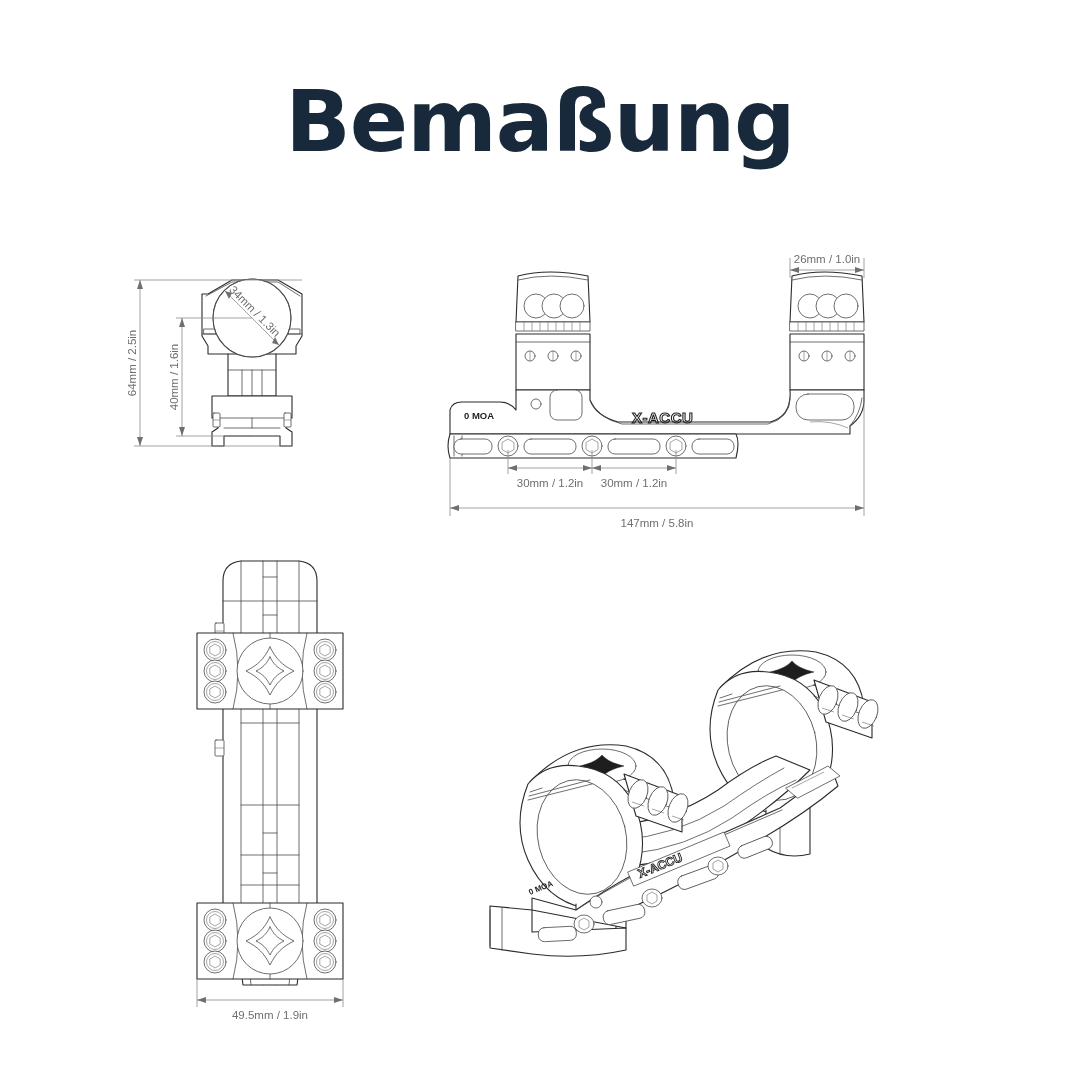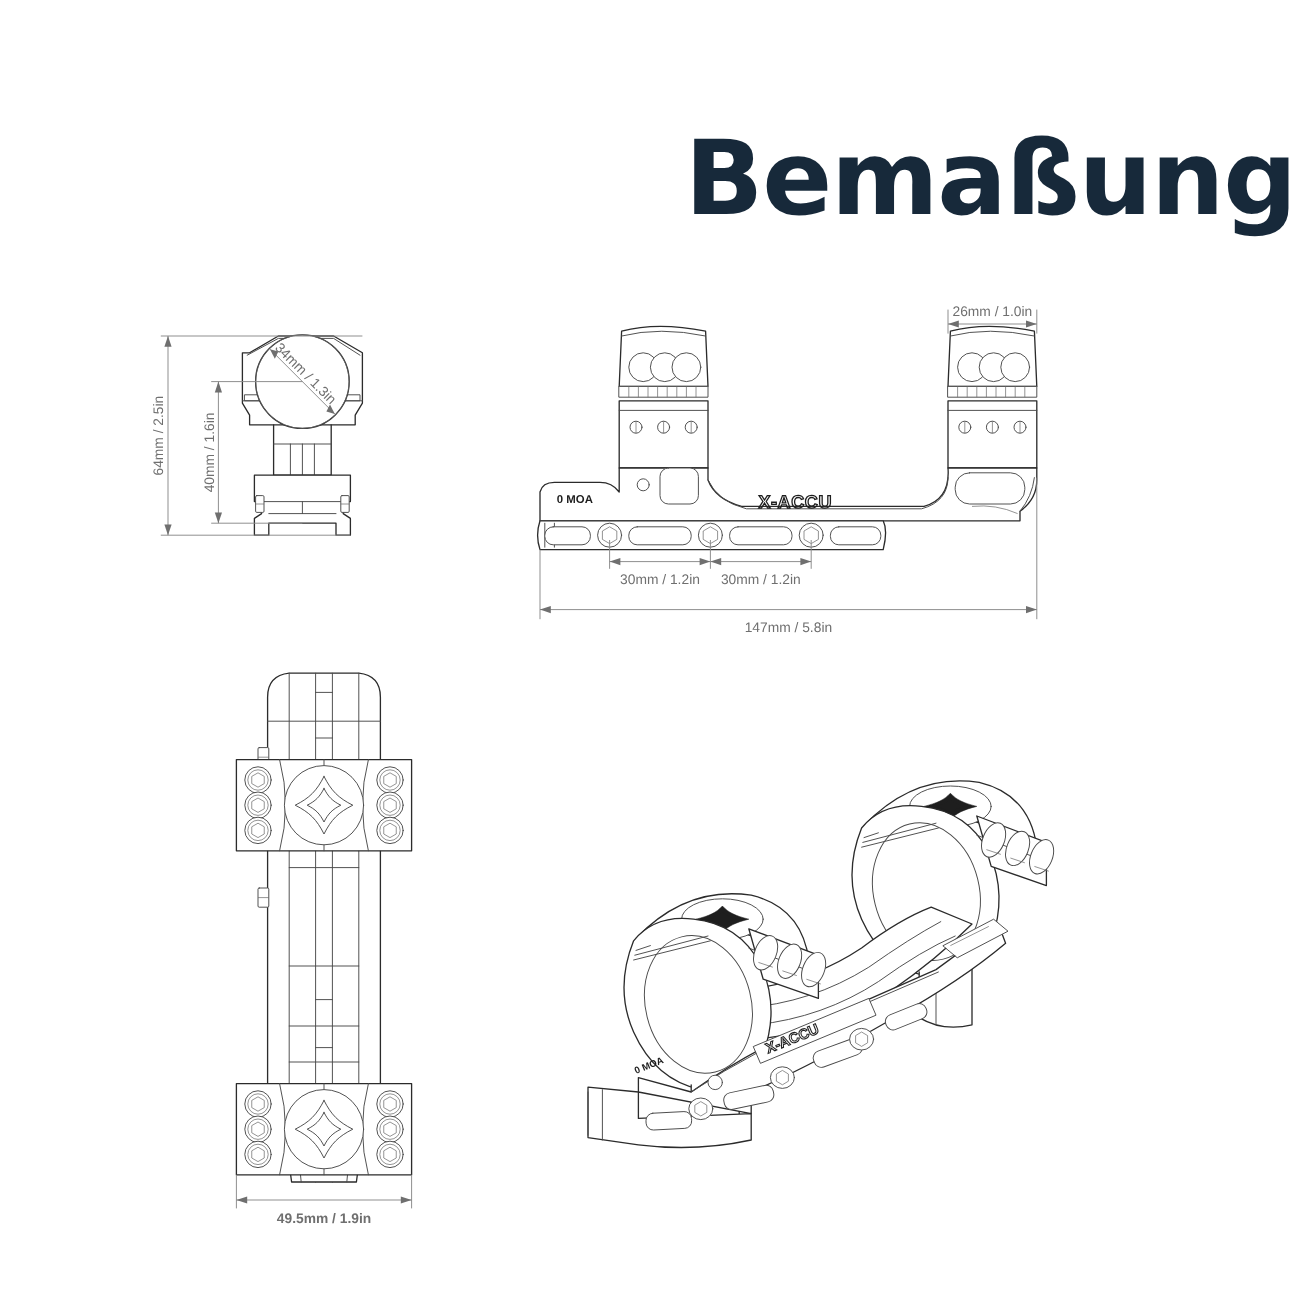--- a/index.html
+++ b/index.html
@@ -7,29 +7,28 @@
     width:1080px;height:1080px;
     background:#ffffff;
     font-family:"Liberation Sans", sans-serif;
     overflow:hidden;
   }
   #root{position:relative;width:1080px;height:1080px;}
 
   .title{
     position:absolute;
     left:0;right:0;top:78px;
-    text-align:right;
+    text-align:center;
     font-family:"DejaVu Sans", sans-serif;
     font-size:86px;
     font-weight:700;
     letter-spacing:-1px;
     color:#17293a;
     line-height:1;
     white-space:nowrap;
-    margin-top:28px;
   }
 
   .view{position:absolute;}
   svg{display:block;overflow:visible;}
 
   .ln{fill:none;stroke:#2b2b2b;stroke-width:1.1;stroke-linejoin:round;stroke-linecap:round;}
   .ln-thin{fill:none;stroke:#4a4a4a;stroke-width:0.8;stroke-linejoin:round;stroke-linecap:round;}
   .ln-hair{fill:none;stroke:#6a6a6a;stroke-width:0.6;}
   .fillw{fill:#ffffff;}
   .dimln{fill:none;stroke:#8a8a8a;stroke-width:0.8;}
@@ -224,21 +223,21 @@
         <line class="dimln" x1="424" y1="148" x2="424" y2="266"></line>
         <line class="dimln" x1="10" y1="258" x2="424" y2="258"></line>
         <polygon class="dimarrow" points="10,258 19,255 19,261"></polygon>
         <polygon class="dimarrow" points="424,258 415,255 415,261"></polygon>
         <text class="dimtxt" x="217" y="277" text-anchor="middle">147mm / 5.8in</text>
       </g>
 
     </svg>
   </div>
 
-  <div class="view" style="left:185px;top:555px;font-weight:bold;">
+  <div class="view" style="left:185px;top:555px;">
     <svg width="200" height="480" viewBox="0 0 200 480">
 
       <defs>
 
         <g id="hexscrew">
           <circle class="ln-thin fillw" cx="0" cy="0" r="11"></circle>
           <circle class="ln-hair" cx="0" cy="0" r="8.5"></circle>
           <polygon class="ln-hair fillw" points="0,-6 5.2,-3 5.2,3 0,6 -5.2,3 -5.2,-3"></polygon>
         </g>
 

